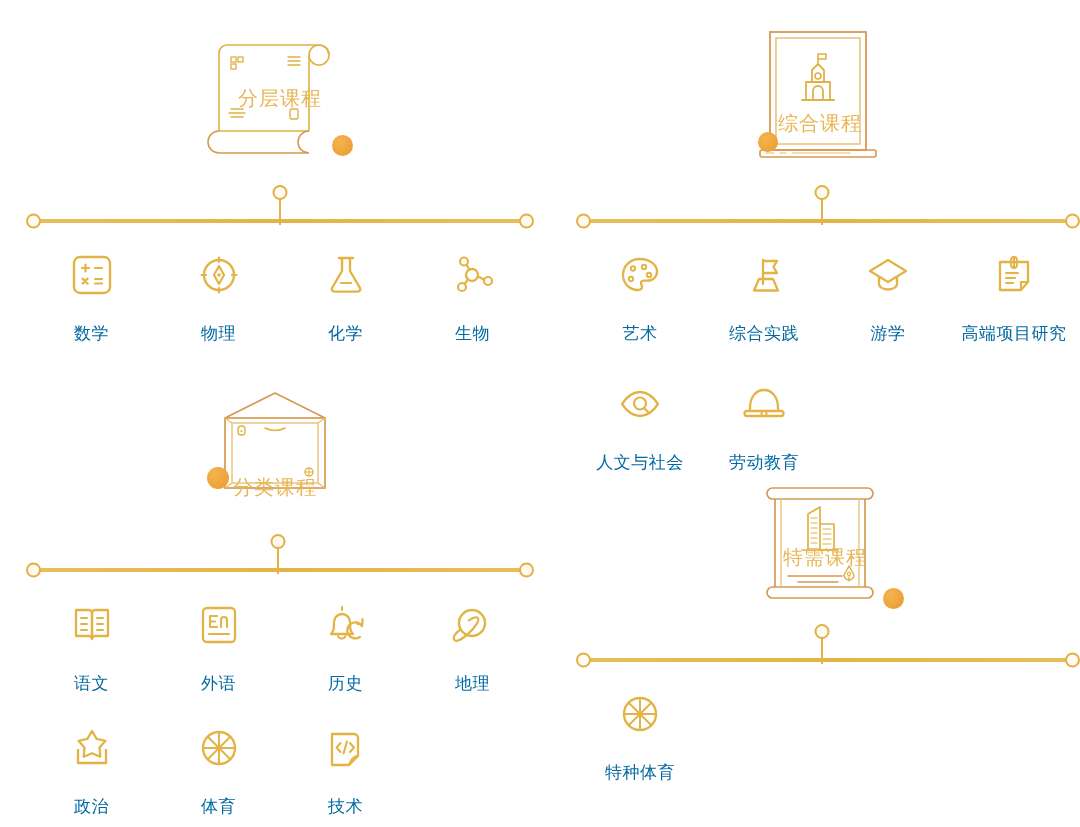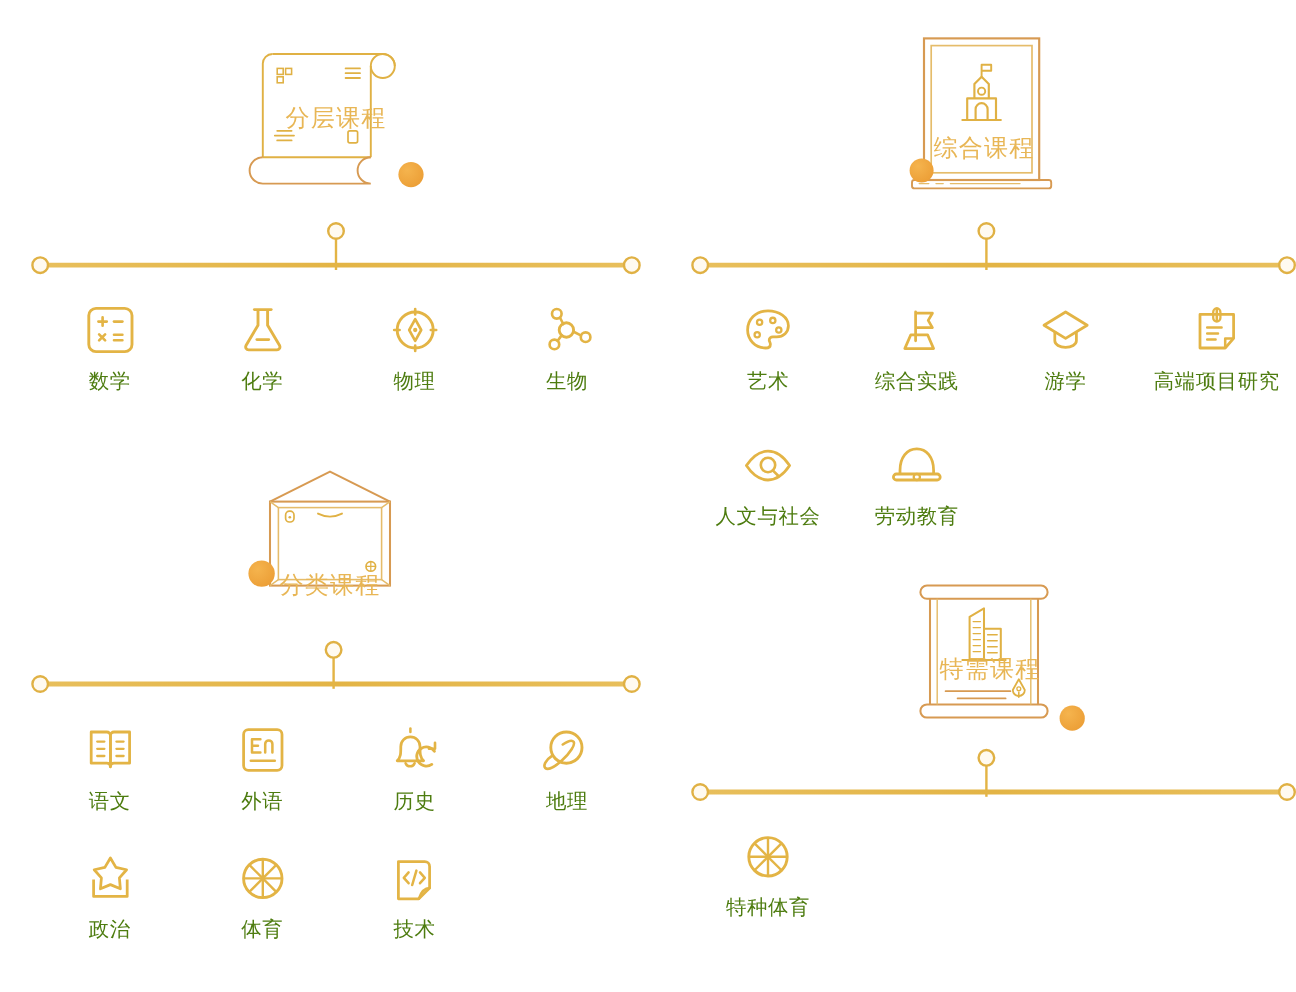--- a/index.html
+++ b/index.html
@@ -88,23 +88,23 @@
     box-sizing: border-box;
   }
   .subject-icon {
     height: 54px;
     display: flex;
     align-items: center;
     justify-content: center;
   }
   .subject-icon svg { display: block; overflow: visible; }
   .subject-label {
-    margin-top: 4px;
+    margin-top: 20px;
     font-size: 17px;
-    color: #4d7c0f;
+    color: #0369a1;
     white-space: nowrap;
     letter-spacing: 0.5px;
   }
 
   
   .ball {
     position: absolute;
     border-radius: 50%;
     background: radial-gradient(circle at 35% 32%, #f5b44e 0%, #eda139 70%, #e59a33 100%);
   }
@@ -154,38 +154,38 @@
           <path d="M13.6 26.6 l5 5 M18.6 26.6 l-5 5" stroke="#e3b445" stroke-width="2.2" stroke-linecap="round"></path>
           <path d="M26 27 h7 M26 31.5 h7" stroke="#e3b445" stroke-width="2.2" stroke-linecap="round"></path>
         </svg>
       </div>
       <div class="subject-label">数学</div>
     </div>
 
     <div class="subject" style="width:127px;">
       <div class="subject-icon">
         <svg width="46" height="46" viewBox="0 0 46 46" fill="none">
-          <path d="M16 6 h14" stroke="#e3b445" stroke-width="2.4" stroke-linecap="round"></path>
-          <path d="M19 6 v13 L9 36 a2.5 2.5 0 0 0 2.2 3.6 h23.6 A2.5 2.5 0 0 0 37 36 L27 19 V6" stroke="#e3b445" stroke-width="2.4" stroke-linejoin="round"></path>
-          <path d="M18 31 h10" stroke="#e3b445" stroke-width="2.2" stroke-linecap="round"></path>
-        </svg>
-      </div>
-      <div class="subject-label">化学</div>
-    </div>
-
-    <div class="subject" style="width:127px;">
-      <div class="subject-icon">
-        <svg width="46" height="46" viewBox="0 0 46 46" fill="none">
           <circle cx="23" cy="23" r="15" stroke="#e3b445" stroke-width="2.4"></circle>
           <path d="M23 5.5 v4.5 M23 36 v4.5 M5.5 23 h4.5 M36 23 h4.5" stroke="#e3b445" stroke-width="2.2" stroke-linecap="round"></path>
           <path d="M23 14 l5 9 l-5 9 l-5 -9 z" stroke="#e3b445" stroke-width="2.2" stroke-linejoin="round"></path>
           <circle cx="23" cy="23" r="1.8" fill="#e3b445"></circle>
         </svg>
       </div>
       <div class="subject-label">物理</div>
+    </div>
+
+    <div class="subject" style="width:127px;">
+      <div class="subject-icon">
+        <svg width="46" height="46" viewBox="0 0 46 46" fill="none">
+          <path d="M16 6 h14" stroke="#e3b445" stroke-width="2.4" stroke-linecap="round"></path>
+          <path d="M19 6 v13 L9 36 a2.5 2.5 0 0 0 2.2 3.6 h23.6 A2.5 2.5 0 0 0 37 36 L27 19 V6" stroke="#e3b445" stroke-width="2.4" stroke-linejoin="round"></path>
+          <path d="M18 31 h10" stroke="#e3b445" stroke-width="2.2" stroke-linecap="round"></path>
+        </svg>
+      </div>
+      <div class="subject-label">化学</div>
     </div>
 
     <div class="subject" style="width:127px;">
       <div class="subject-icon">
         <svg width="46" height="46" viewBox="0 0 46 46" fill="none">
           <circle cx="22" cy="23" r="6" stroke="#e3b445" stroke-width="2.4"></circle>
           <circle cx="14" cy="9.5" r="4" stroke="#e3b445" stroke-width="2.2"></circle>
           <circle cx="12" cy="35" r="4" stroke="#e3b445" stroke-width="2.2"></circle>
           <circle cx="38" cy="29" r="4" stroke="#e3b445" stroke-width="2.2"></circle>
           <path d="M16.8 13 l2.6 5 M18 27.5 l-3.4 4.6 M28 24.5 l6 3" stroke="#e3b445" stroke-width="2.2" stroke-linecap="round"></path>

